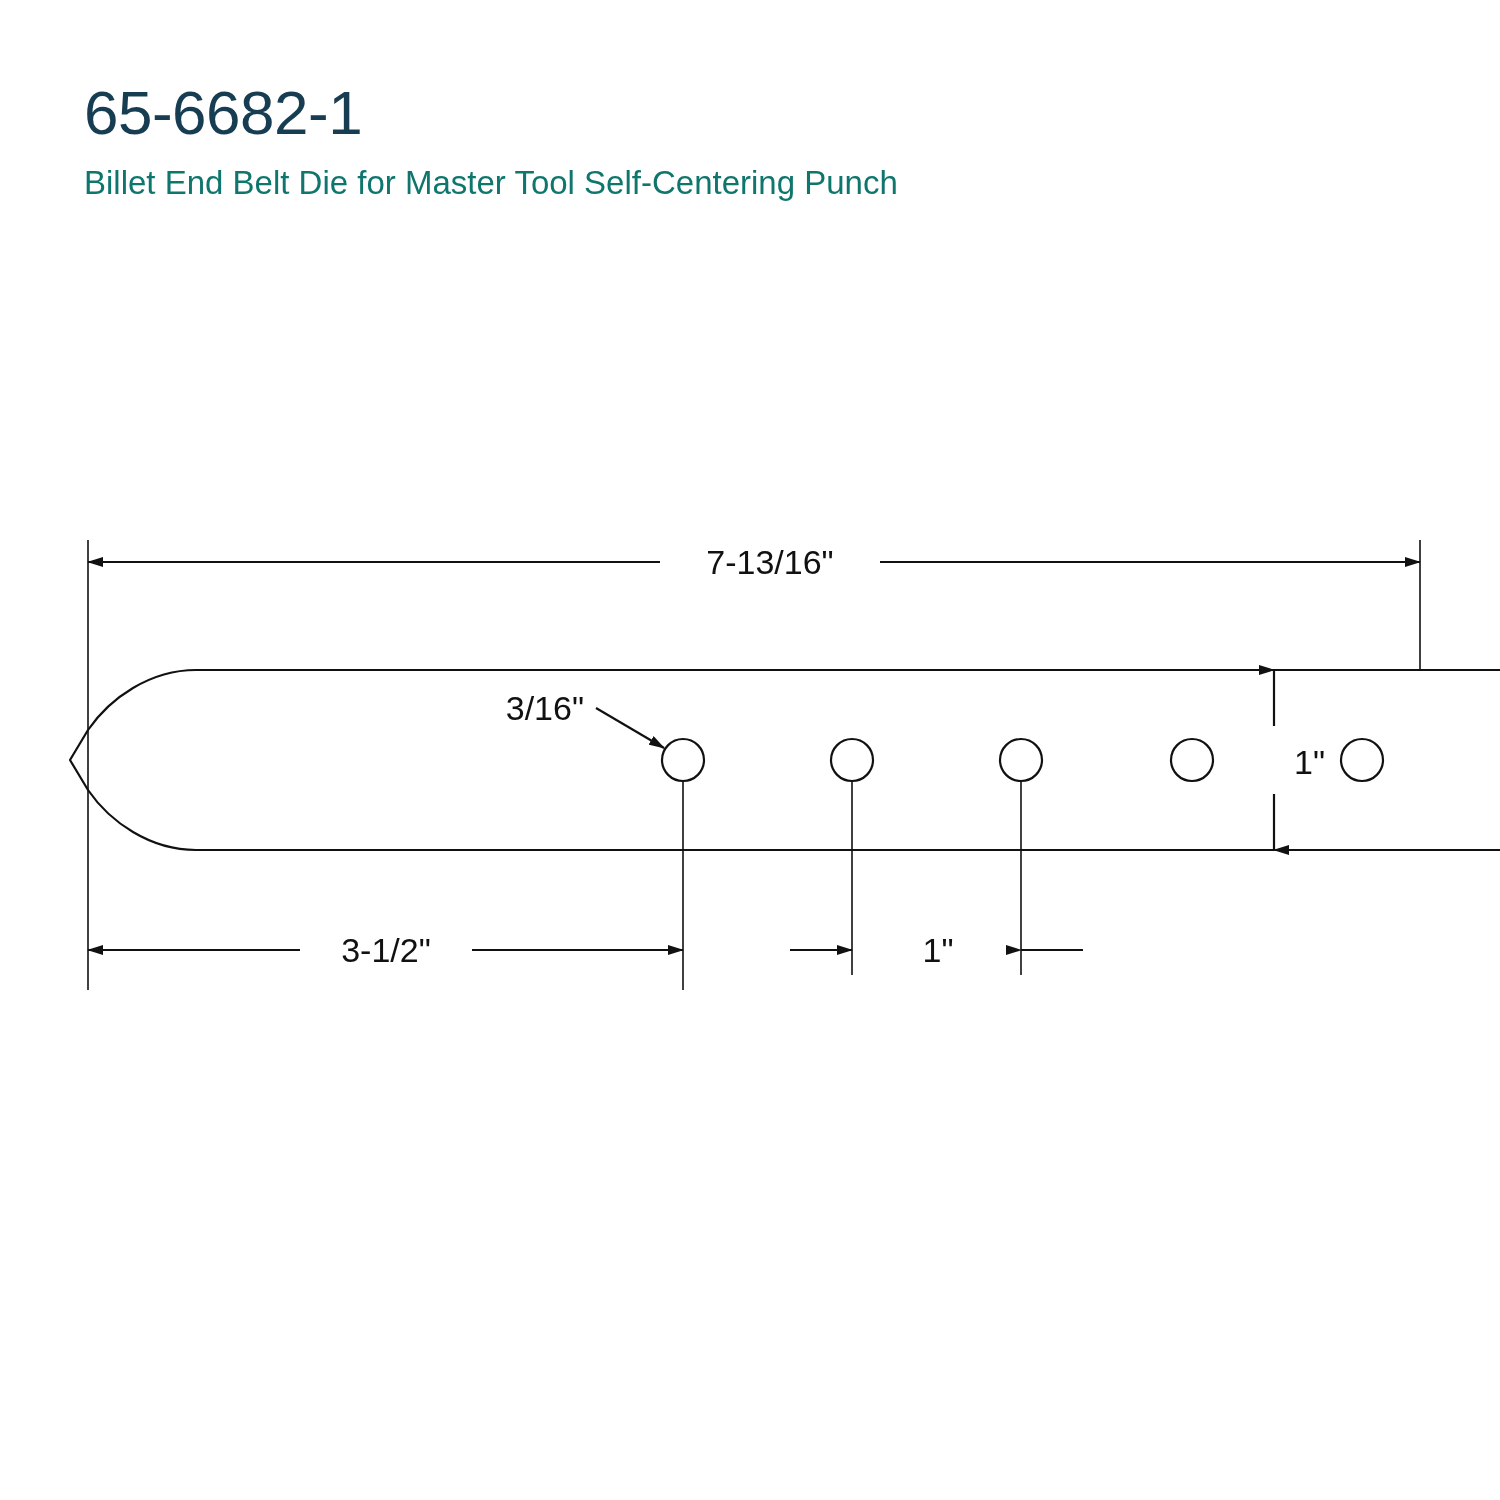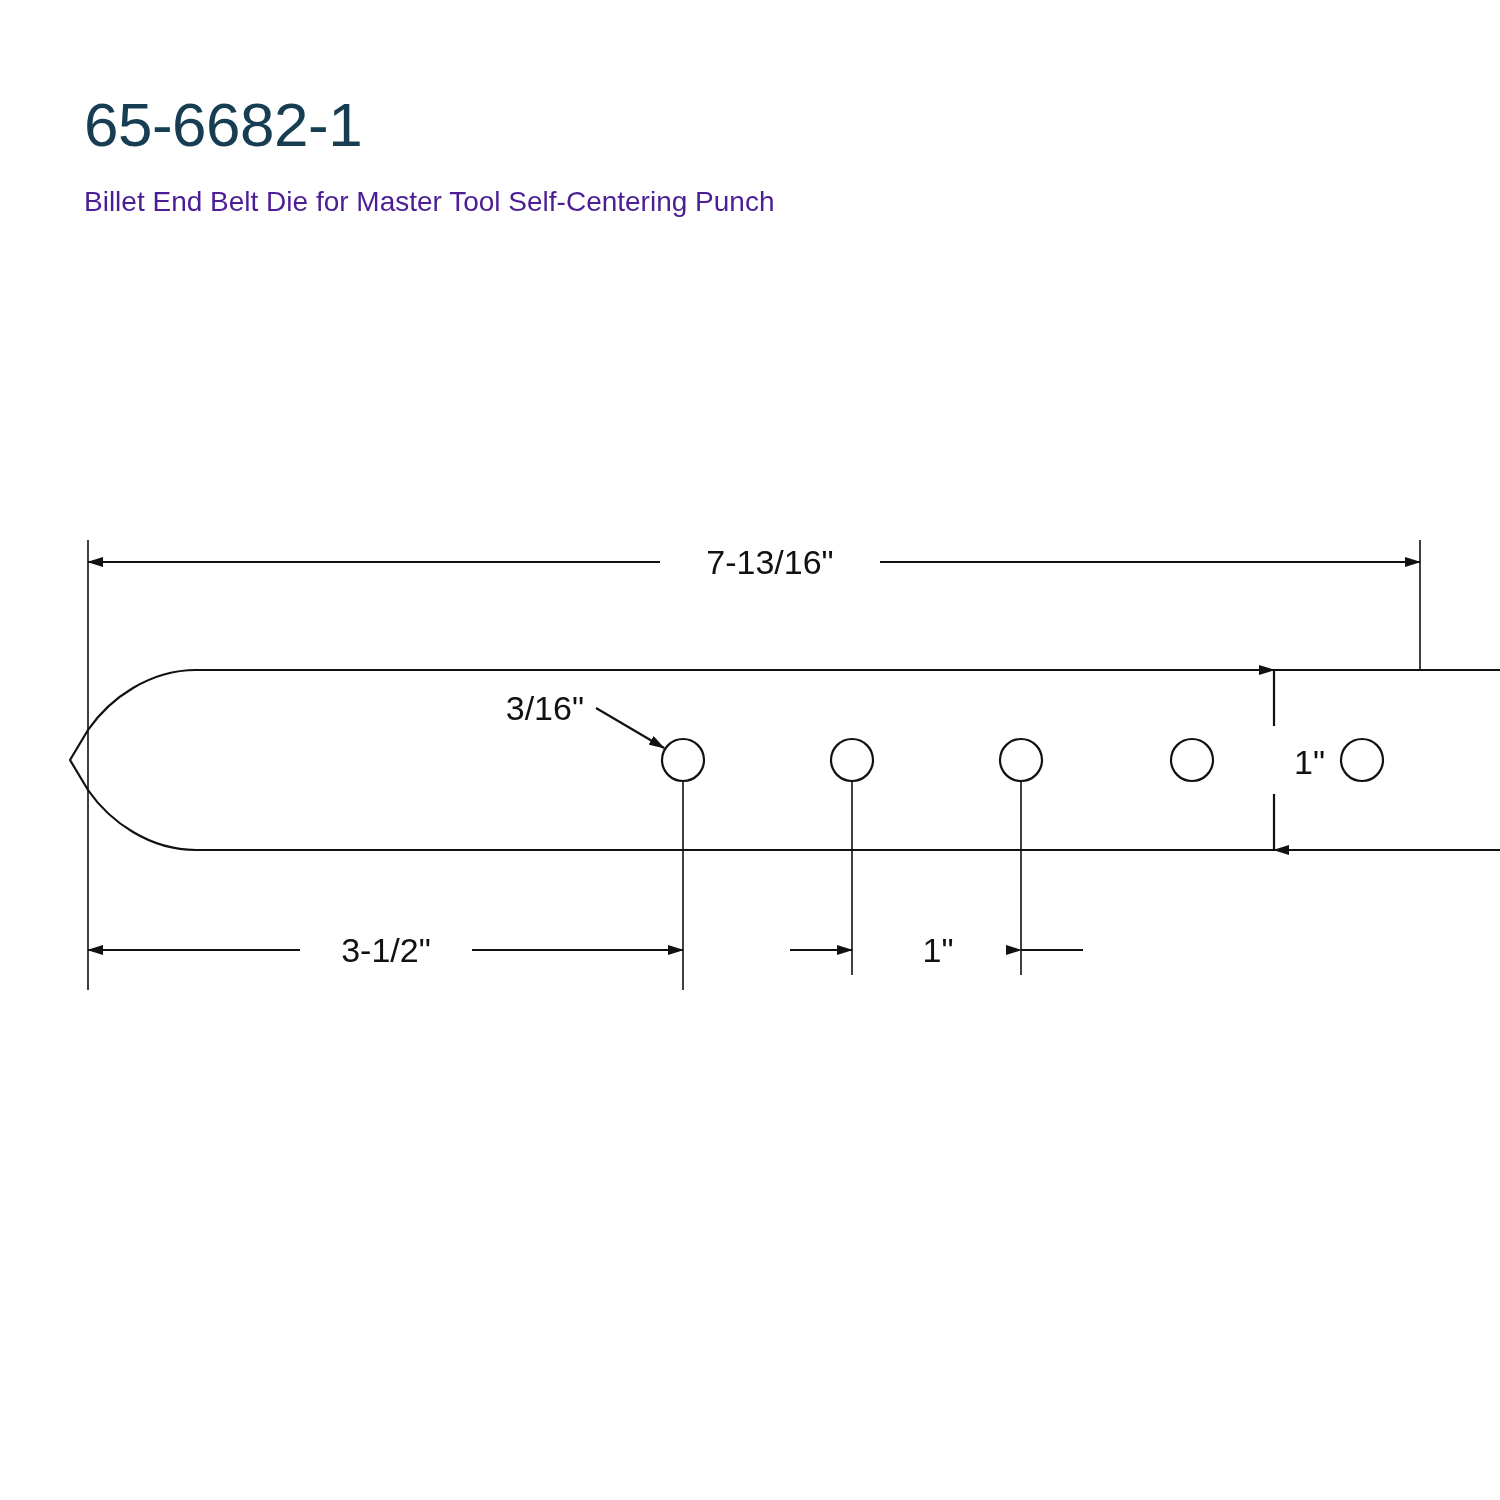--- a/index.html
+++ b/index.html
@@ -11,36 +11,36 @@
     width: 1500px;
     height: 1500px;
     font-family: "Liberation Sans", sans-serif;
     color: #1b3a4b;
     position: relative;
     overflow: hidden;
   }
   .header {
     position: absolute;
     left: 84px;
-    top: 92px;
+    top: 80px;
     width: 1300px;
   }
   .part-number {
     font-size: 62px;
     font-weight: 400;
     color: #173d52;
     letter-spacing: -0.5px;
     line-height: 1.05;
     margin: 0;
   }
   .part-title {
-    font-size: 28px;
+    font-size: 33px;
     font-weight: 400;
-    color: #4c1d95;
-    margin: 28px 0 0 0;
+    color: #0f766e;
+    margin: 18px 0 0 0;
     line-height: 1.2;
   }
   .drawing-wrap {
     position: absolute;
     left: 0;
     top: 430px;
     width: 1500px;
     height: 640px;
   }
   svg { display: block; }

